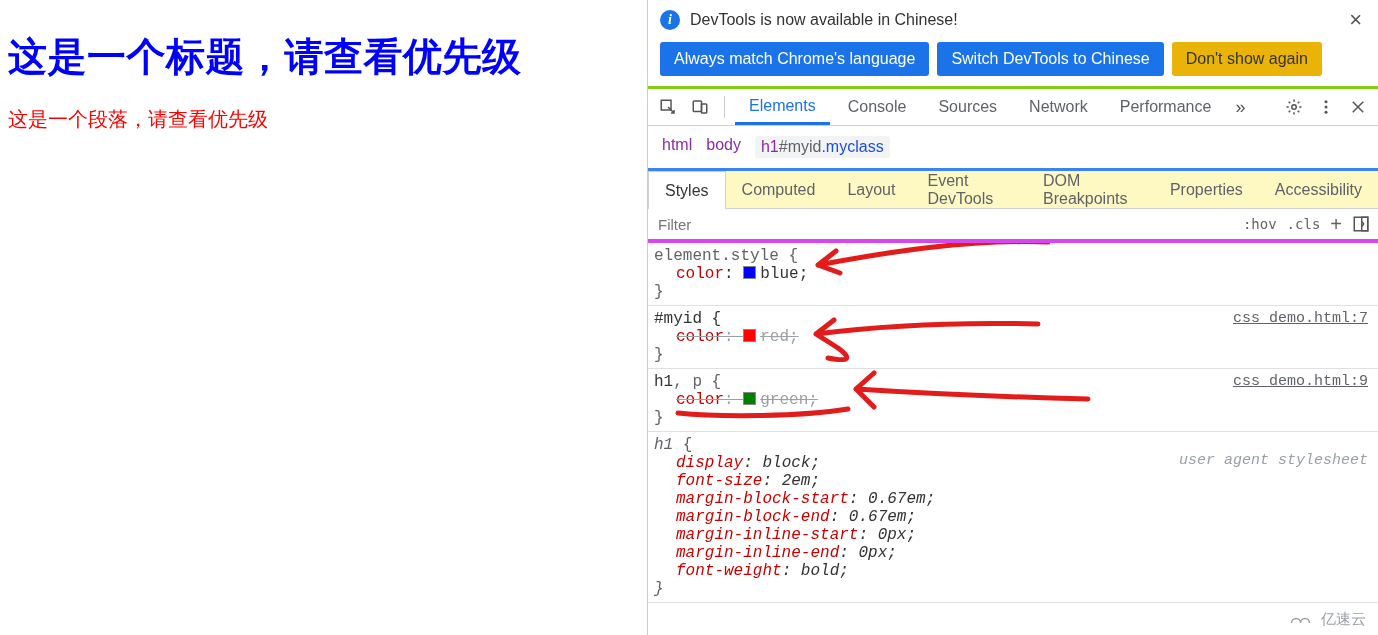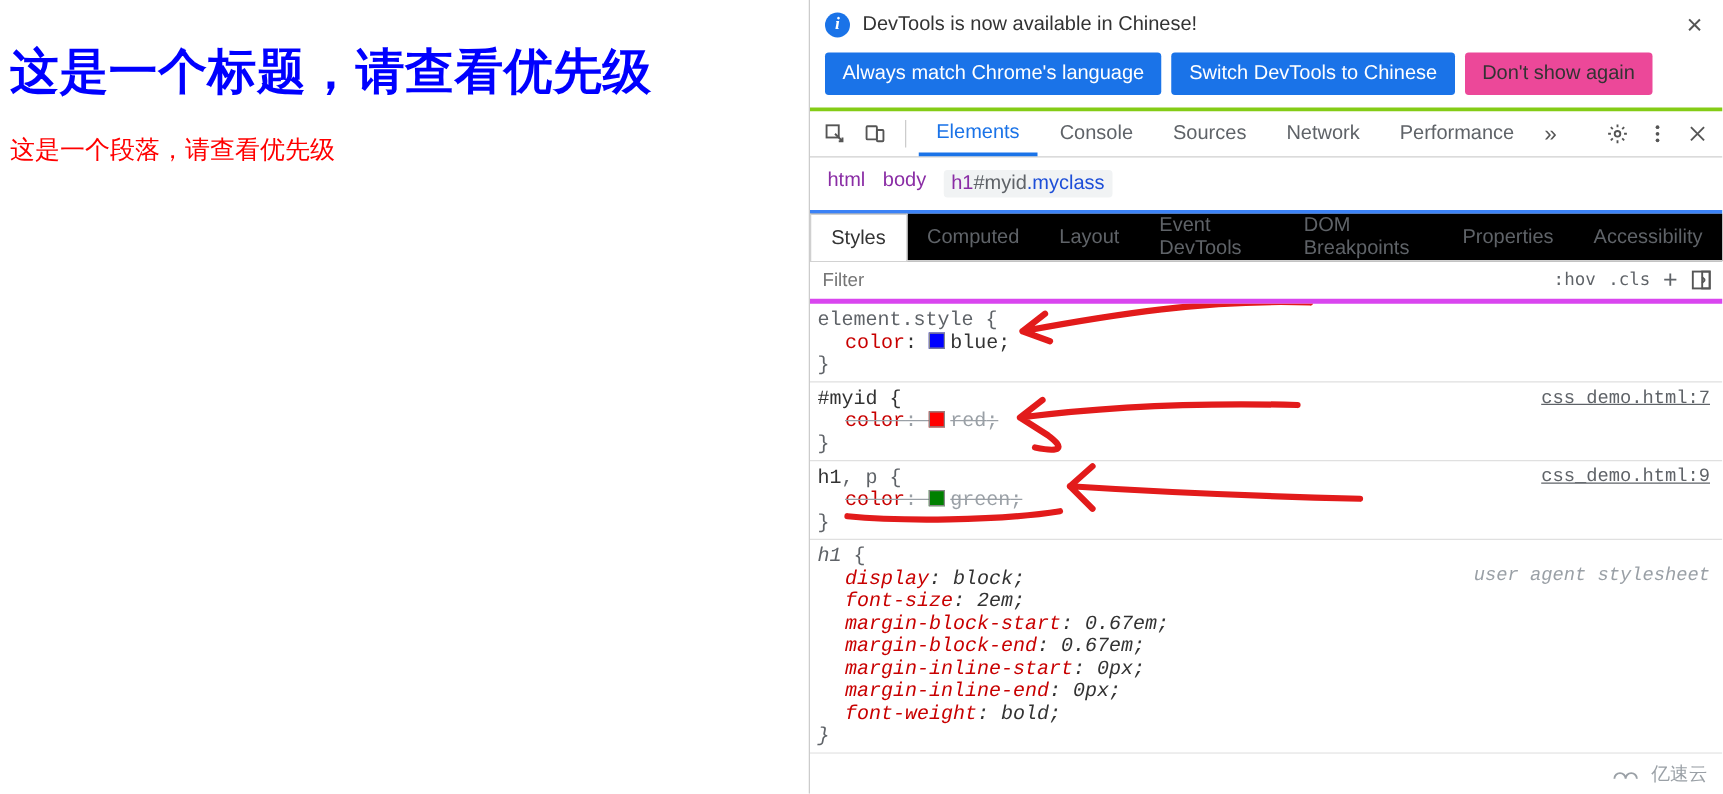--- a/index.html
+++ b/index.html
@@ -73,21 +73,21 @@
     padding: 2px 12px 10px 12px;
   }
   .lang-btns button {
     border: none;
     padding: 8px 14px;
     font-size: 16px;
     border-radius: 3px;
     cursor: pointer;
   }
   .btn-primary { background: #1a73e8; color: #fff; }
-  .btn-plain { background: #ec4899; color: #333; border: 1px solid #dadce0; }
+  .btn-plain { background: #eab308; color: #333; border: 1px solid #dadce0; }
 
   
   .dt-tabs {
     display: flex;
     align-items: center;
     border-top: 3px solid #84cc16;
     border-bottom: 1px solid #d0d0d0;
     height: 40px;
     padding: 0 6px;
     gap: 4px;
@@ -127,21 +127,21 @@
     border-radius: 3px;
   }
   .crumbs .sel .tagc { color: #8a2da5; }
   .crumbs .sel .idc  { color: #5f6368; }
   .crumbs .sel .clsc { color: #1d4ed8; }
 
   
   .subtabs {
     display: flex;
     border-bottom: 1px solid #d0d0d0;
-    background: #000000;
+    background: #fef9c3;
     height: 38px;
     align-items: stretch;
   }
   .subtab {
     padding: 0 16px;
     display: flex; align-items: center;
     cursor: pointer;
     font-size: 16px;
     color: #5f6368;
   }

